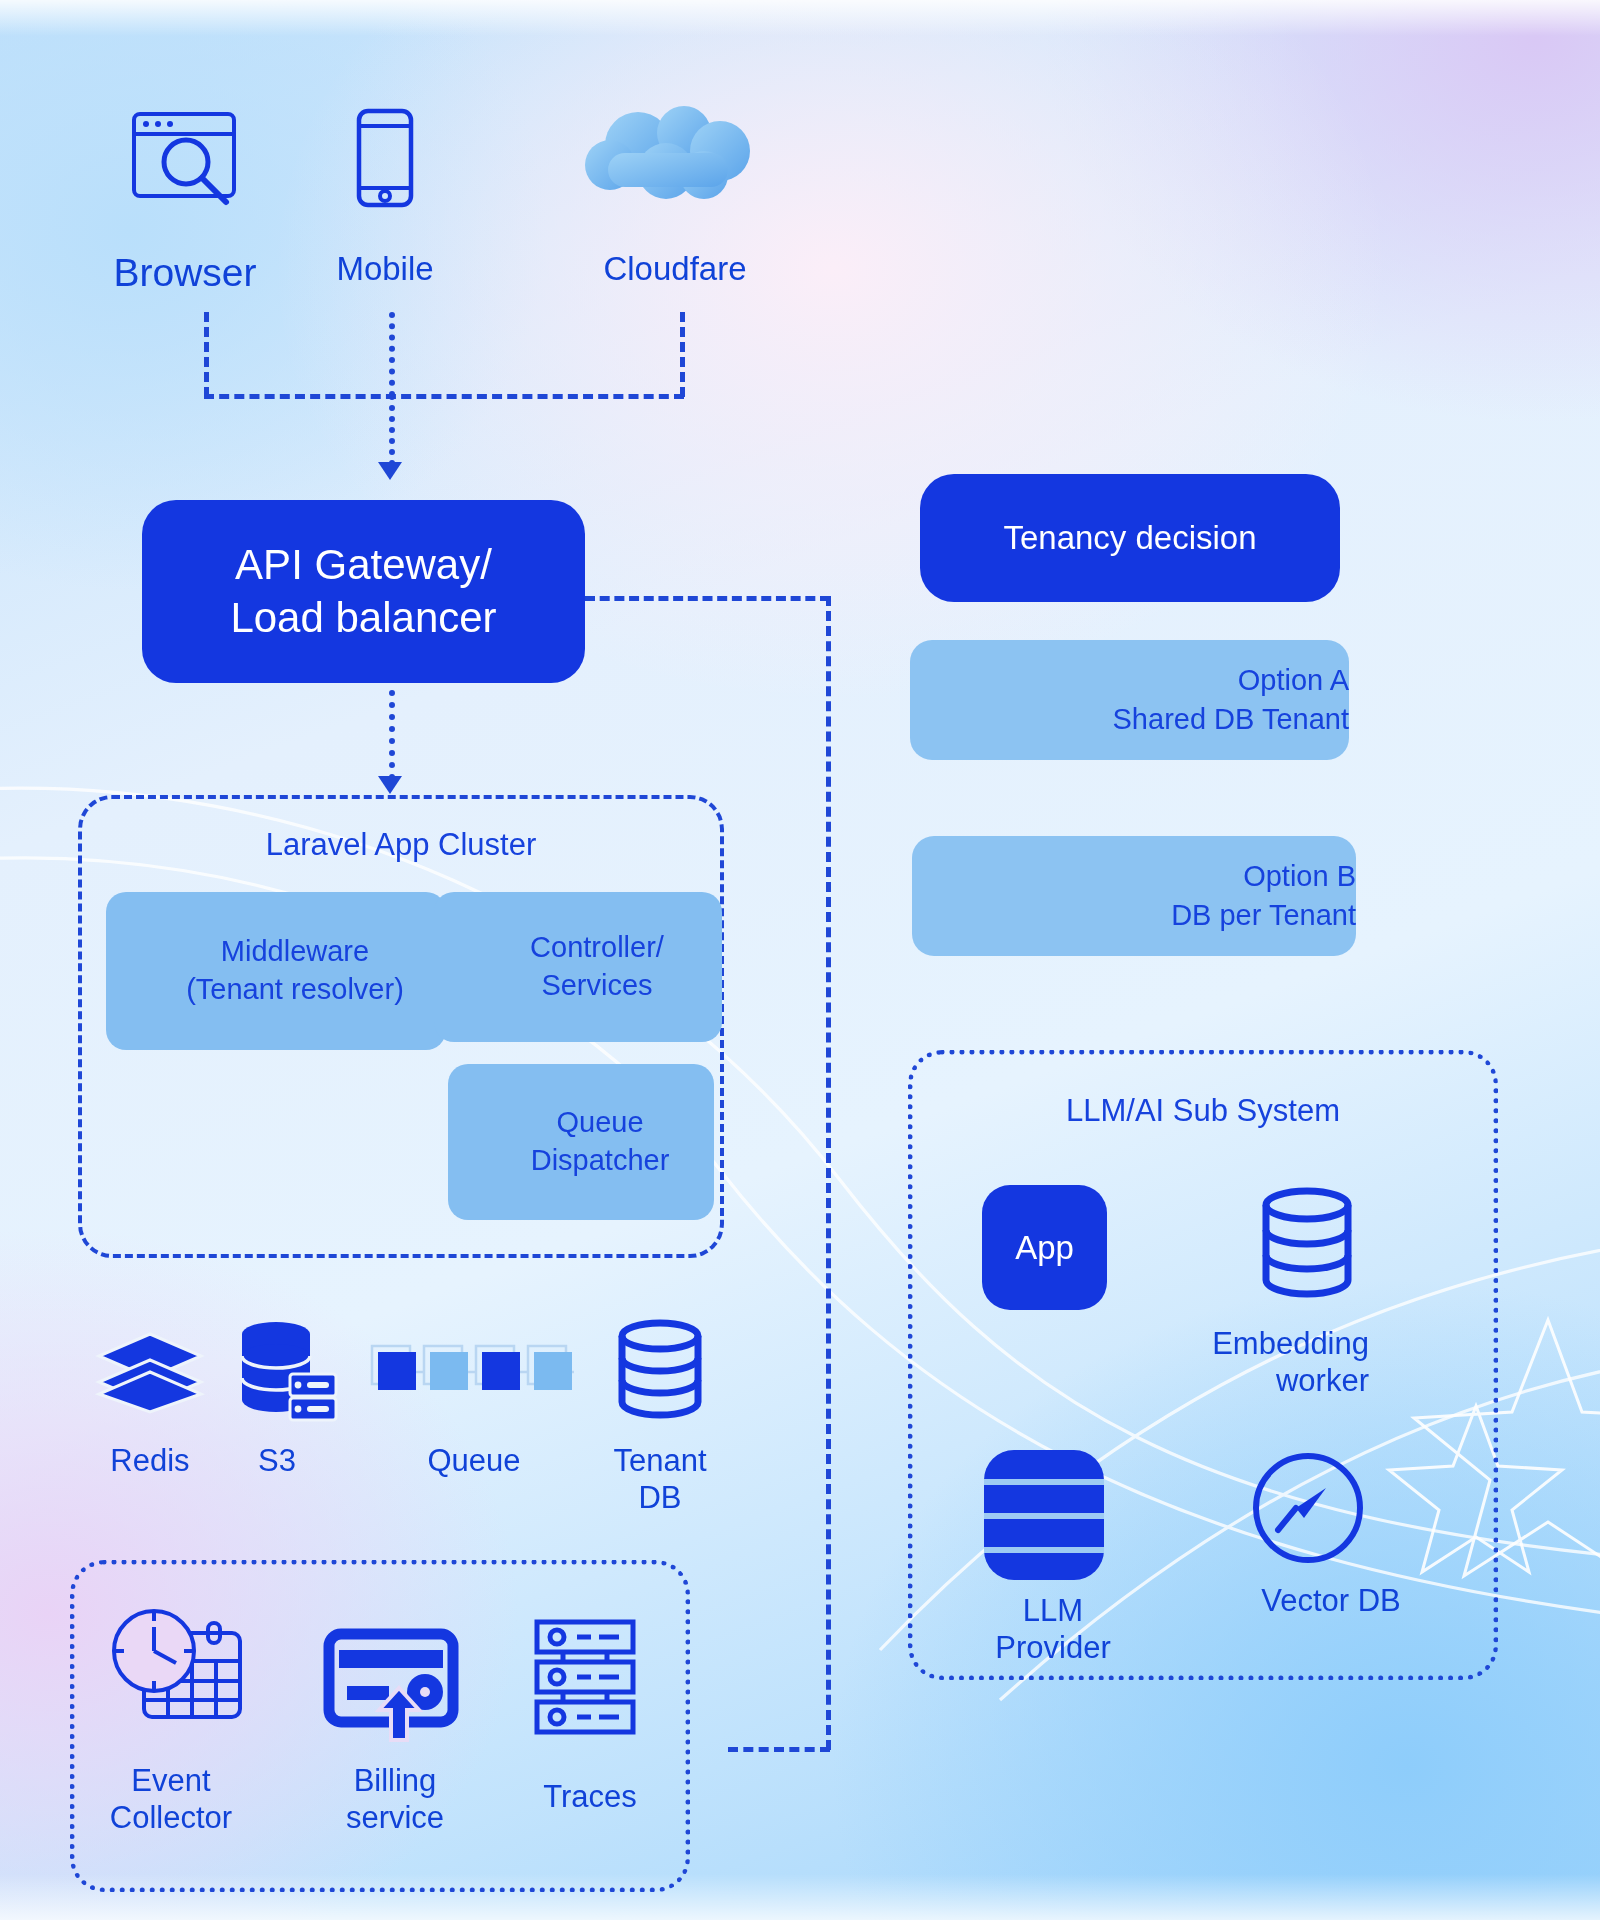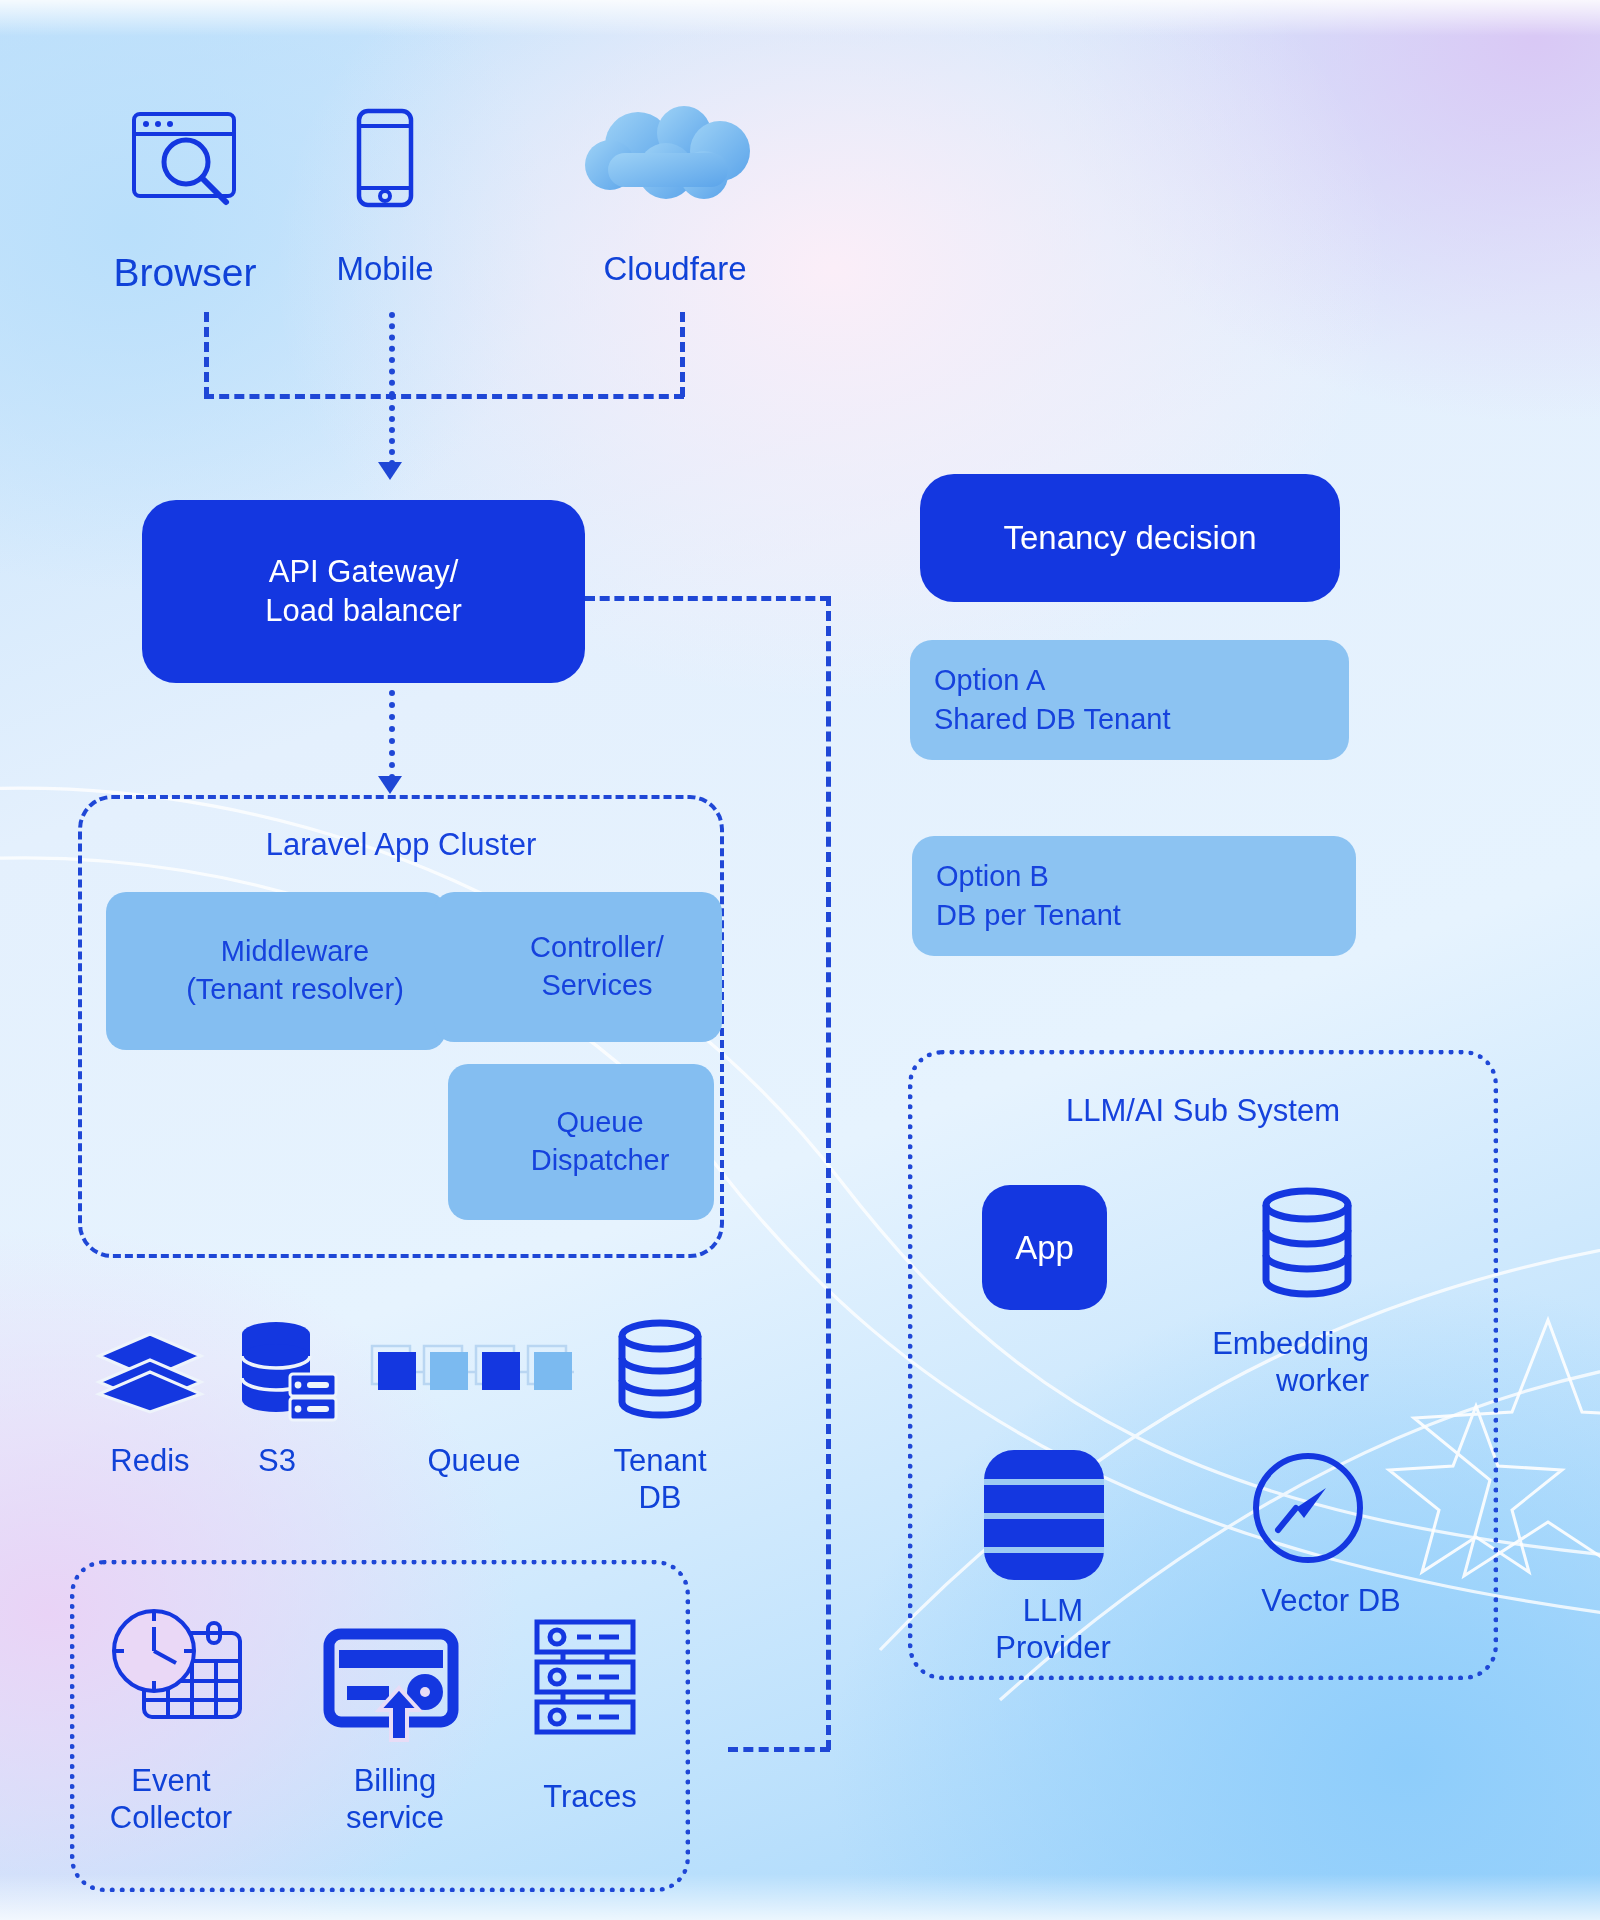--- a/index.html
+++ b/index.html
@@ -28,21 +28,21 @@
 
   
   .node{position:absolute;}
   .lbl{position:absolute;color:#1042d8;text-align:center;line-height:1.18;}
 
   .pill{position:absolute;background:#1437e0;color:#fff;border-radius:34px;
     display:flex;align-items:center;justify-content:center;text-align:center;
     line-height:1.25;font-size:30px;}
   .pill-lt{position:absolute;background:#8cc3f2;color:#1642dd;border-radius:22px;
     display:flex;flex-direction:column;justify-content:center;
-    padding-left:24px;font-size:29px;line-height:1.33;}
+    padding-left:24px;font-size:29px;line-height:1.33;align-items:flex-end;}
   .chip{position:absolute;background:#84bef1;color:#1642dd;border-radius:20px;
     display:flex;align-items:center;justify-content:center;text-align:center;
     line-height:1.3;font-size:29px;padding-left:38px;}
 
   .group{position:absolute;border:4px dashed #1f47d6;border-radius:34px;}
   .group.dotted{border-style:dotted;border-width:5px;}
   .group-title{position:absolute;color:#1642dd;font-size:31px;text-align:center;width:100%;}
 
   
   .ln{position:absolute;}
@@ -122,21 +122,21 @@
   </div>
   <div class="lbl" style="left:540px;top:250px;width:270px;font-size:33px;">Cloudfare</div>
 
   <div class="ln v-dash" style="left:204px;top:312px;height:85px;"></div>
   <div class="ln v-dot" style="left:389px;top:312px;height:85px;border-left-color:#1f47d6;"></div>
   <div class="ln v-dash" style="left:680px;top:312px;height:85px;"></div>
   <div class="ln h-dash" style="left:204px;top:394px;width:480px;"></div>
   <div class="ln v-dot" style="left:389px;top:394px;height:72px;"></div>
   <div class="arrow-dn" style="left:378px;top:462px;"></div>
 
-  <div class="pill" style="left:142px;top:500px;width:443px;height:183px;flex-direction:column;font-size:31px;">
+  <div class="pill" style="left:142px;top:500px;width:443px;height:183px;flex-direction:column;font-size:42px;">
     <span>API Gateway/</span>
     <span>Load balancer</span>
   </div>
 
   <div class="ln v-dot" style="left:389px;top:690px;height:90px;"></div>
   <div class="arrow-dn" style="left:378px;top:776px;"></div>
 
   <div class="ln h-dash" style="left:585px;top:596px;width:245px;"></div>
   <div class="ln v-dash" style="left:826px;top:596px;height:1154px;"></div>
   <div class="ln h-dash" style="left:728px;top:1747px;width:102px;"></div>

